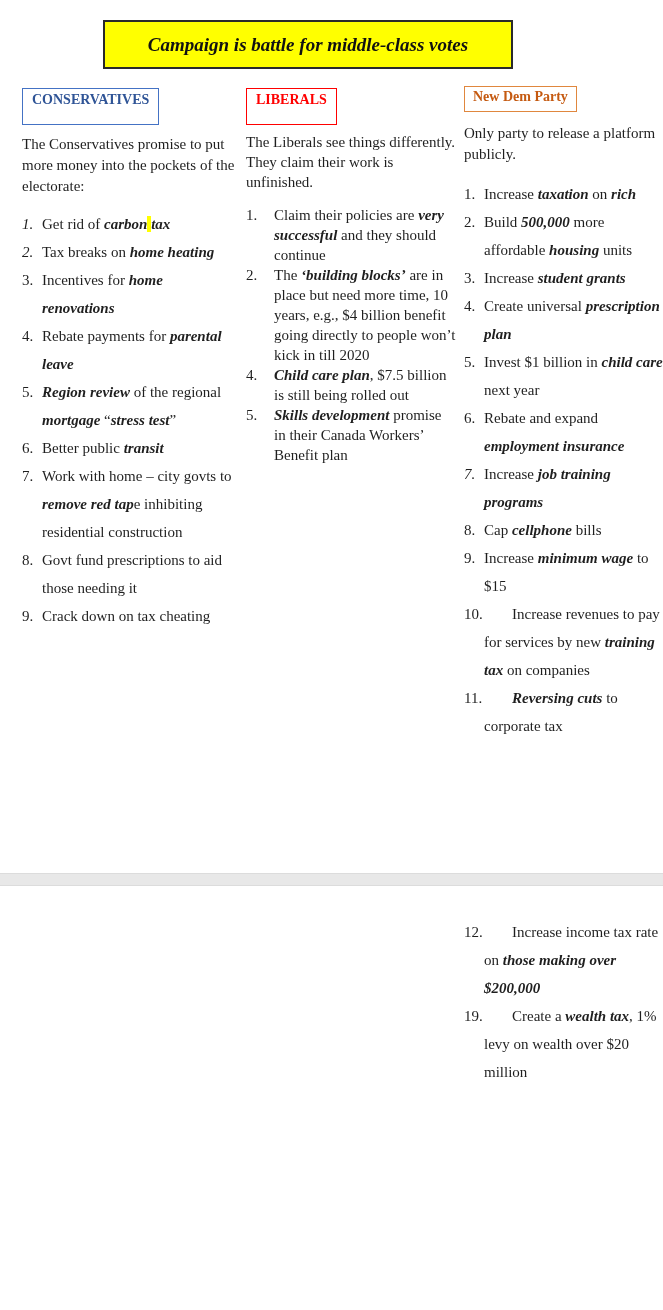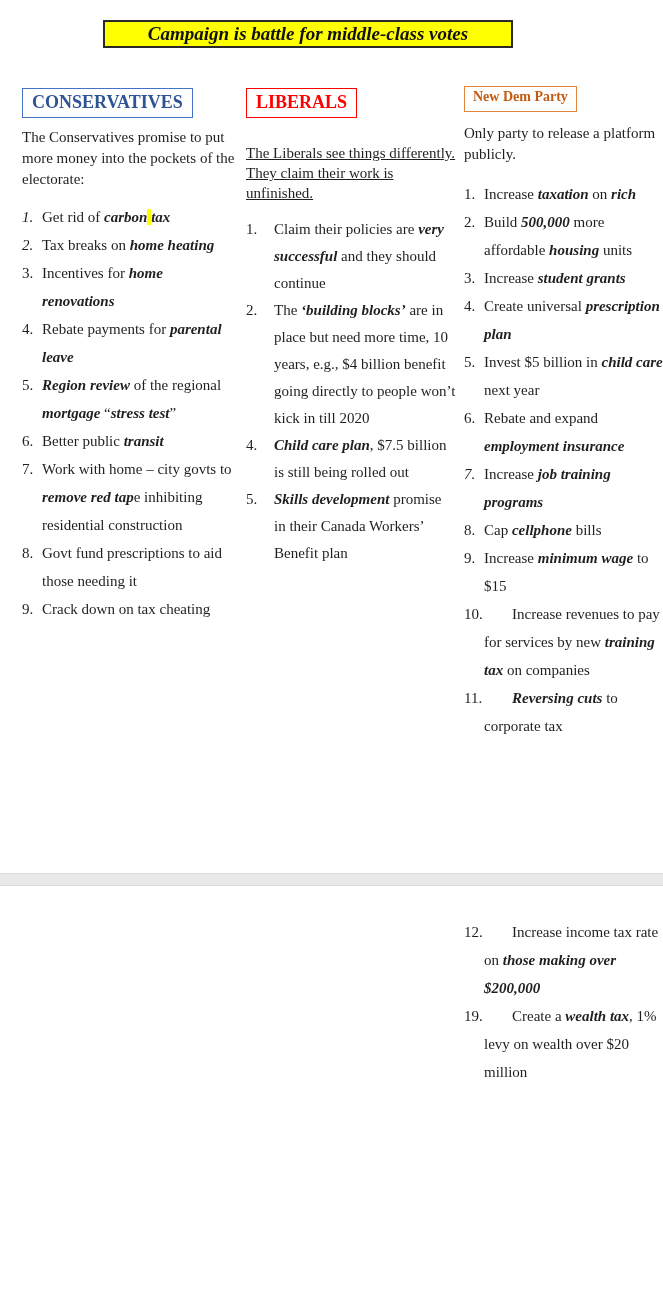--- a/index.html
+++ b/index.html
@@ -9,61 +9,61 @@
     font-family: "Liberation Serif", serif;
     color: #1f1f1f;
     position: relative;
     overflow: hidden;
   }
   .page { position: absolute; inset: 0; }
 
   
   .title-box {
     position: absolute; left: 103px; top: 20px;
-    width: 410px; height: 28px;
+    width: 410px; height: 49px;
     background: #ffff00;
     border: 2px solid #2a2a2a;
     box-sizing: border-box;
     display: flex; align-items: center; justify-content: center;
     font-weight: bold; font-style: italic;
     font-size: 19px; color: #111;
   }
 
   
   .column { position: absolute; font-size: 15px; }
   #col-conservatives { left: 22px;  top: 88px; width: 213px; }
   #col-liberals      { left: 246px; top: 88px; width: 210px; }
   #col-ndp           { left: 464px; top: 86px; width: 202px; }
   #col-ndp-2         { left: 464px; top: 918px; width: 202px; }
 
   .party-header {
     display: inline-block;
     border: 1.6px solid var(--accent-border, #888);
     color: var(--accent, #333);
     font-weight: bold;
-    padding: 3px 9px 4px 9px;
-    font-size: 18px;
+    padding: 3px 9px 16px 9px;
+    font-size: 14px;
     background: #fff;
   }
   #col-ndp .party-header { font-size: 14px; padding: 2px 8px 6px 8px; }
 
   .intro { margin: 9px 0 0 0; line-height: 21px; }
-  #col-liberals .intro { margin-top: 25px; line-height: 20px; text-decoration: underline; }
+  #col-liberals .intro { margin-top: 7px; line-height: 20px; }
   #col-ndp .intro { margin-top: 11px; }
 
   .items { margin-top: 13px; }
   #col-ndp .items { margin-top: 15px; }
   #col-ndp-2 .items { margin-top: 0; }
 
   .item { line-height: 28px; padding-left: 20px; text-indent: -20px; }
   .item .num { display: inline-block; width: 20px; text-indent: 0; }
   .item.wide .num { width: 56px; }
   .num.it { font-style: italic; }
 
-  #col-liberals .item { line-height: 27px; padding-left: 28px; text-indent: -28px; }
+  #col-liberals .item { line-height: 20px; padding-left: 28px; text-indent: -28px; }
   #col-liberals .item .num { width: 28px; }
 
   #col-ndp .item.wide .num, #col-ndp-2 .item.wide .num { width: 48px; }
 
   .bi { font-weight: bold; font-style: italic; }
   .hl { background: #ffff00; }
 
   
   .page-break {
     position: absolute; left: 0; top: 873px;
@@ -111,21 +111,21 @@
   </section>
 
   <section class="column" id="col-ndp" style="--accent: #C55A11; --accent-border: #E0873E;">
     <div class="party-header">New Dem Party</div>
     <p class="intro">Only party to release a platform publicly.</p>
     <div class="items">
         <div class="item"><span class="num">1.</span><span>Increase </span><span class="bi">taxation</span><span> on </span><span class="bi">rich</span></div>
         <div class="item"><span class="num">2.</span><span>Build </span><span class="bi">500,000</span><span> more affordable </span><span class="bi">housing</span><span> units</span></div>
         <div class="item"><span class="num">3.</span><span>Increase </span><span class="bi">student grants</span></div>
         <div class="item"><span class="num">4.</span><span>Create universal </span><span class="bi">prescription plan</span></div>
-        <div class="item"><span class="num">5.</span><span>Invest $5 billion in </span><span class="bi">child care</span><span> next year</span></div>
+        <div class="item"><span class="num">5.</span><span>Invest $1 billion in </span><span class="bi">child care</span><span> next year</span></div>
         <div class="item"><span class="num">6.</span><span>Rebate and expand </span><span class="bi">employment insurance</span></div>
         <div class="item"><span class="num it">7.</span><span>Increase </span><span class="bi">job training programs</span></div>
         <div class="item"><span class="num">8.</span><span>Cap </span><span class="bi">cellphone</span><span> bills</span></div>
         <div class="item"><span class="num">9.</span><span>Increase </span><span class="bi">minimum wage</span><span> to $15</span></div>
         <div class="item wide"><span class="num">10.</span><span>Increase revenues to pay for services by new </span><span class="bi">training tax</span><span> on companies</span></div>
         <div class="item wide"><span class="num">11.</span><span class="bi">Reversing cuts</span><span> to corporate tax</span></div>
       </div>
   </section>
 
   <div class="page-break"></div>

